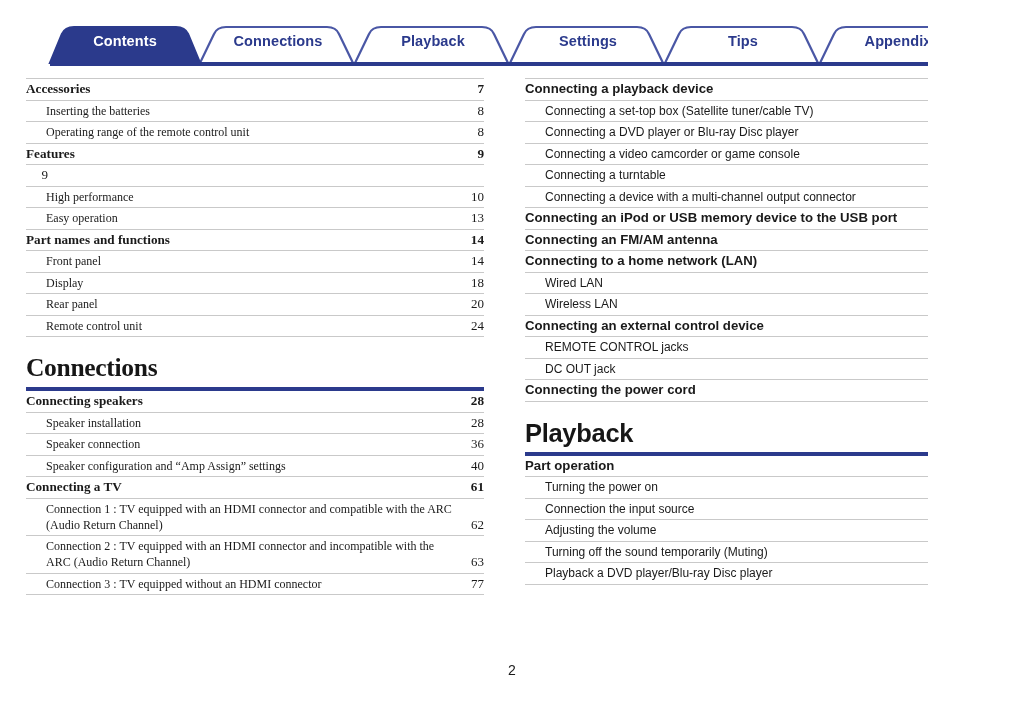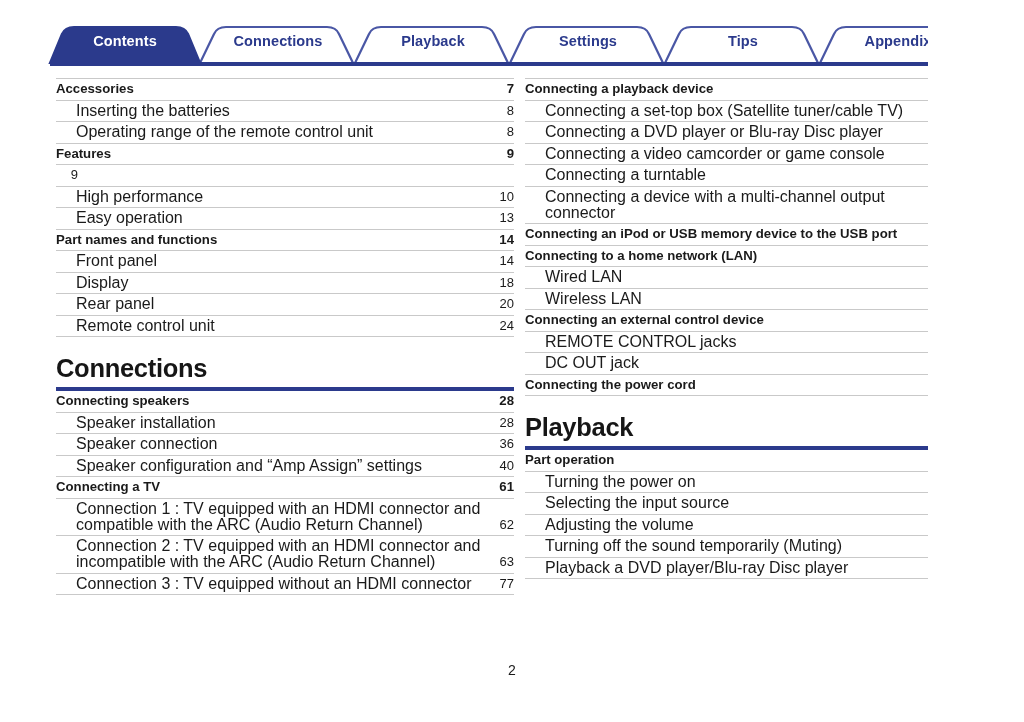--- a/index.html
+++ b/index.html
@@ -47,21 +47,21 @@
     position: absolute;
     left: 0;
     top: 78px;
     width: 1024px;
   }
   .col {
     position: absolute;
     top: 0;
     width: 458px;
   }
-  .col-left  { left: 56px; }
+  .col-left  { left: 26px; font-family: Liberation Serif, serif; }
   .col-right { left: 525px; }
 
   
   .section-title {
     font-size: 25.5px;
     font-weight: bold;
     color: #161616;
     letter-spacing: -0.3px;
     line-height: 1.1;
     padding-top: 17px;
@@ -80,21 +80,21 @@
     display: flex;
     align-items: flex-end;
     justify-content: space-between;
     border-bottom: 1px solid #c9c9c9;
     padding: 2px 0 2.5px 0;
     min-height: 19.3px;
   }
   .row.first-heading { border-top: 1px solid #c9c9c9; }
 
   .row-text {
-    font-size: 16px;
+    font-size: 12px;
     line-height: 16px;
     color: #1a1a1a;
     flex: 1 1 auto;
     padding-right: 10px;
   }
   .row-page {
     font-size: 13px;
     line-height: 16px;
     color: #1a1a1a;
     flex: 0 0 auto;
@@ -267,20 +267,24 @@
           </div>
           <div class="row level-s">
             <div class="row-text">Connecting a device with a multi-channel output connector</div>
             <div class="row-page">70</div>
           </div>
           <div class="row level-h">
             <div class="row-text">Connecting an iPod or USB memory device to the USB port</div>
             <div class="row-page">71</div>
           </div>
           <div class="row level-h">
+            <div class="row-text">Connecting an FM/AM antenna</div>
+            <div class="row-page">73</div>
+          </div>
+          <div class="row level-h">
             <div class="row-text">Connecting to a home network (LAN)</div>
             <div class="row-page">75</div>
           </div>
           <div class="row level-s">
             <div class="row-text">Wired LAN</div>
             <div class="row-page">75</div>
           </div>
           <div class="row level-s">
             <div class="row-text">Wireless LAN</div>
             <div class="row-page">76</div>
@@ -307,21 +311,21 @@
         <div class="toc-list">
           <div class="row level-h">
             <div class="row-text">Part operation</div>
             <div class="row-page">81</div>
           </div>
           <div class="row level-s">
             <div class="row-text">Turning the power on</div>
             <div class="row-page">81</div>
           </div>
           <div class="row level-s">
-            <div class="row-text">Selecting the input source</div>
+            <div class="row-text">Connection the input source</div>
             <div class="row-page">81</div>
           </div>
           <div class="row level-s">
             <div class="row-text">Adjusting the volume</div>
             <div class="row-page">82</div>
           </div>
           <div class="row level-s">
             <div class="row-text">Turning off the sound temporarily (Muting)</div>
             <div class="row-page">82</div>
           </div>

